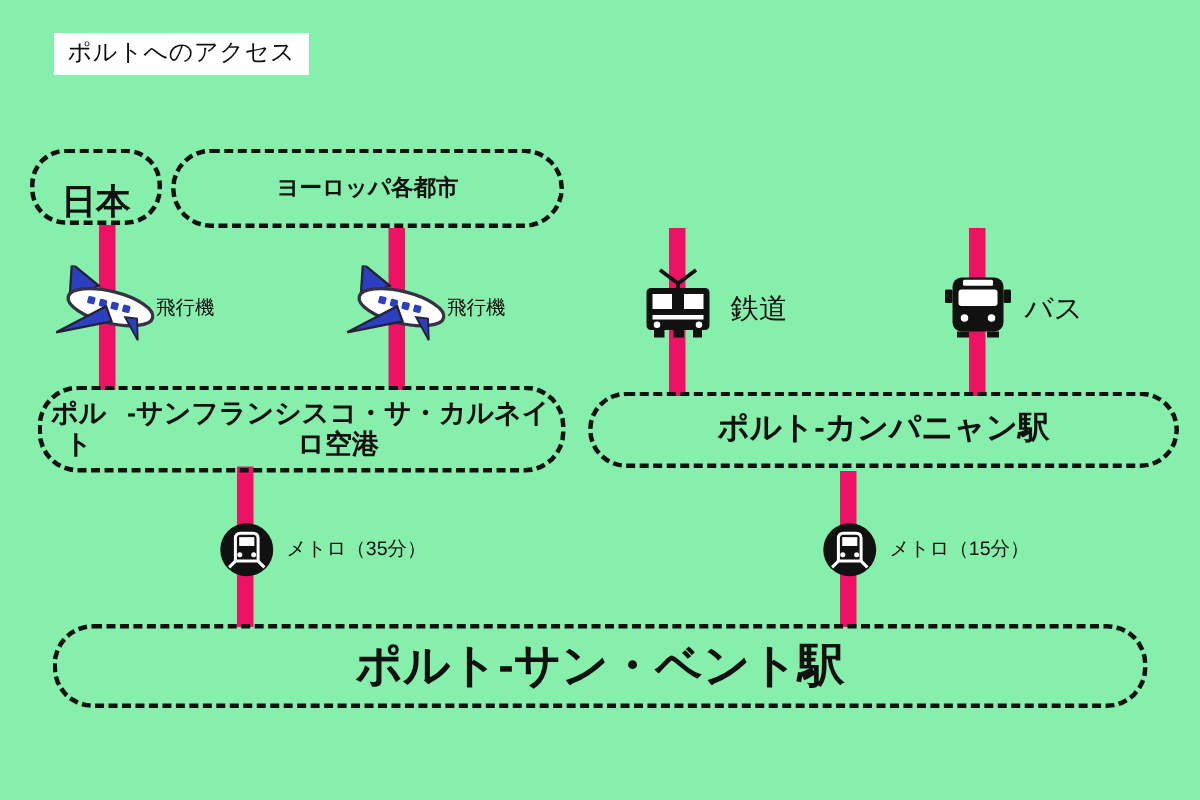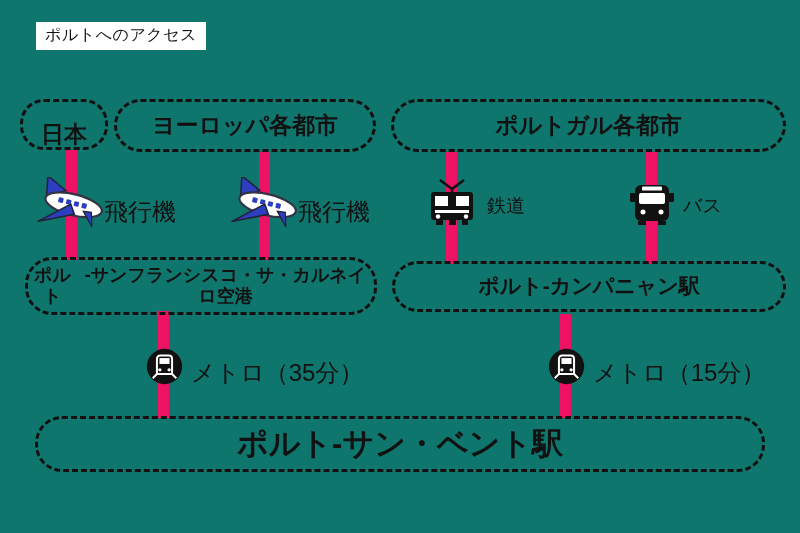--- a/index.html
+++ b/index.html
@@ -1,20 +1,20 @@
 <!DOCTYPE html>
 <html><head>
 <meta charset="utf-8">
 <style>
   html,body { margin:0; padding:0; }
   body { font-family: "Liberation Sans", "DejaVu Sans", sans-serif; }
   .canvas {
     position: relative;
     width: 800px; height: 533px;
-    background: #0f766e;
+    background: #86efac;
     overflow: hidden;
     color: #111;
   }
   .title-label {
     position: absolute;
     left: 36px; top: 22px;
     background: #FFFFFF;
     padding: 3px 9px 4px;
     font-size: 16px;
     letter-spacing: 0.5px;
@@ -25,21 +25,21 @@
     border: 3px dashed #111;
     border-radius: 27px;
     display: flex;
     align-items: center;
     justify-content: center;
     text-align: center;
     font-weight: 700;
     line-height: 1.15;
   }
   #box-japan    { left: 20px;  top: 99px;  width: 88px;  height: 51px; font-size: 23px; border-radius: 24px; align-items: flex-end; }
-  #box-europe   { left: 114px; top: 99px;  width: 262px; height: 53px; font-size: 23px; }
+  #box-europe   { left: 114px; top: 99px;  width: 262px; height: 53px; font-size: 15px; }
   #box-portugal { left: 391px; top: 99px;  width: 395px; height: 53px; font-size: 23px; }
   #box-airport  { left: 25px;  top: 257px; width: 352px; height: 58px; font-size: 18px; flex-direction: row; }
   #box-campanha { left: 392px; top: 261px; width: 394px; height: 51px; font-size: 21px; }
   #box-saobento { left: 35px;  top: 416px; width: 730px; height: 56px; font-size: 31px; font-weight: 800; text-align: center; }
   .vline {
     position: absolute;
     width: 11px;
     background: #ED1263;
   }
   #line-japan  { left: 66px;  top: 150px; height: 110px; }
@@ -50,21 +50,21 @@
   #line-metro-r{ left: 560px; top: 314px; height: 104px; }
   .icon { position: absolute; }
   #plane-1 { left: 34px;  top: 177px; width: 72px; height: 60px; }
   #plane-2 { left: 228px; top: 177px; width: 72px; height: 60px; }
   #train   { left: 426px; top: 177px; width: 52px; height: 52px; }
   #bus     { left: 629px; top: 180px; width: 46px; height: 46px; }
   #metro-1 { left: 146px; top: 348px; width: 37px; height: 37px; }
   #metro-2 { left: 548px; top: 348px; width: 37px; height: 37px; }
   .t-label {
     position: absolute;
-    font-size: 24px;
+    font-size: 13px;
     font-weight: 500;
     white-space: nowrap;
   }
   #lbl-flight-1 { left: 104px; top: 196px; }
   #lbl-flight-2 { left: 298px; top: 196px; }
   #lbl-rail     { left: 487px; top: 193px; font-size: 19px; }
   #lbl-bus      { left: 683px; top: 193px; font-size: 19px; }
   #lbl-metro-1  { left: 191px; top: 357px; }
   #lbl-metro-2  { left: 593px; top: 357px; }
   svg { display: block; width: 100%; height: 100%; }
@@ -81,23 +81,20 @@
   <div class="vline" id="line-rail"></div>
   <div class="vline" id="line-bus"></div>
   <div class="vline" id="line-metro-l"></div>
   <div class="vline" id="line-metro-r"></div>
 
   <div class="dashed-box" id="box-japan">
     <span>日本</span>
   </div>
   <div class="dashed-box" id="box-europe">
     <span>ヨーロッパ各都市</span>
-  </div>
-  <div class="dashed-box" id="box-portugal">
-    <span>ポルトガル各都市</span>
   </div>
 
   <div class="icon" id="plane-1">
     <svg viewBox="0 0 72 60">
       <g transform="rotate(14 36 30)">
         <polygon points="7,5 28,15 11,27" fill="#2B3FC0" stroke="#223" stroke-width="1.5"></polygon>
         <ellipse cx="39" cy="27" rx="29" ry="10.5" fill="#fff" stroke="#334" stroke-width="2.2"></ellipse>
         <rect x="23" y="23" width="5" height="5" rx="1" fill="#2B3FC0"></rect>
         <rect x="31" y="23" width="5" height="5" rx="1" fill="#2B3FC0"></rect>
         <rect x="39" y="23" width="5" height="5" rx="1" fill="#2B3FC0"></rect>

